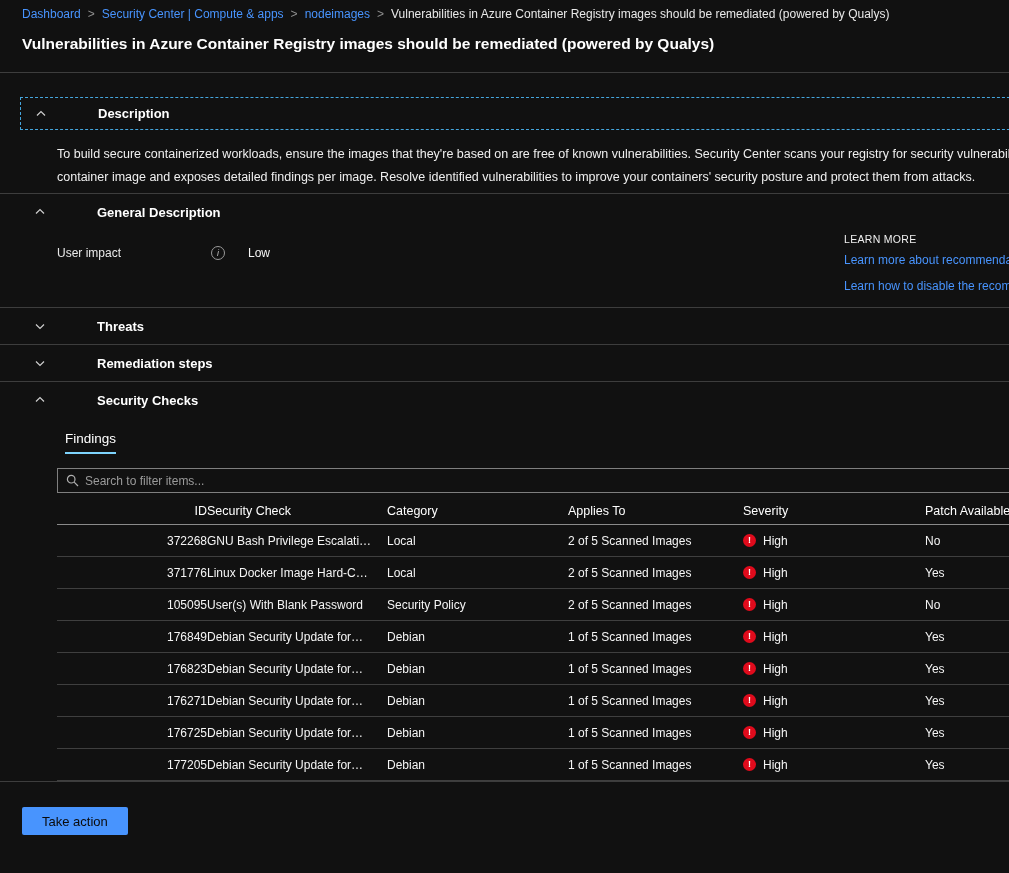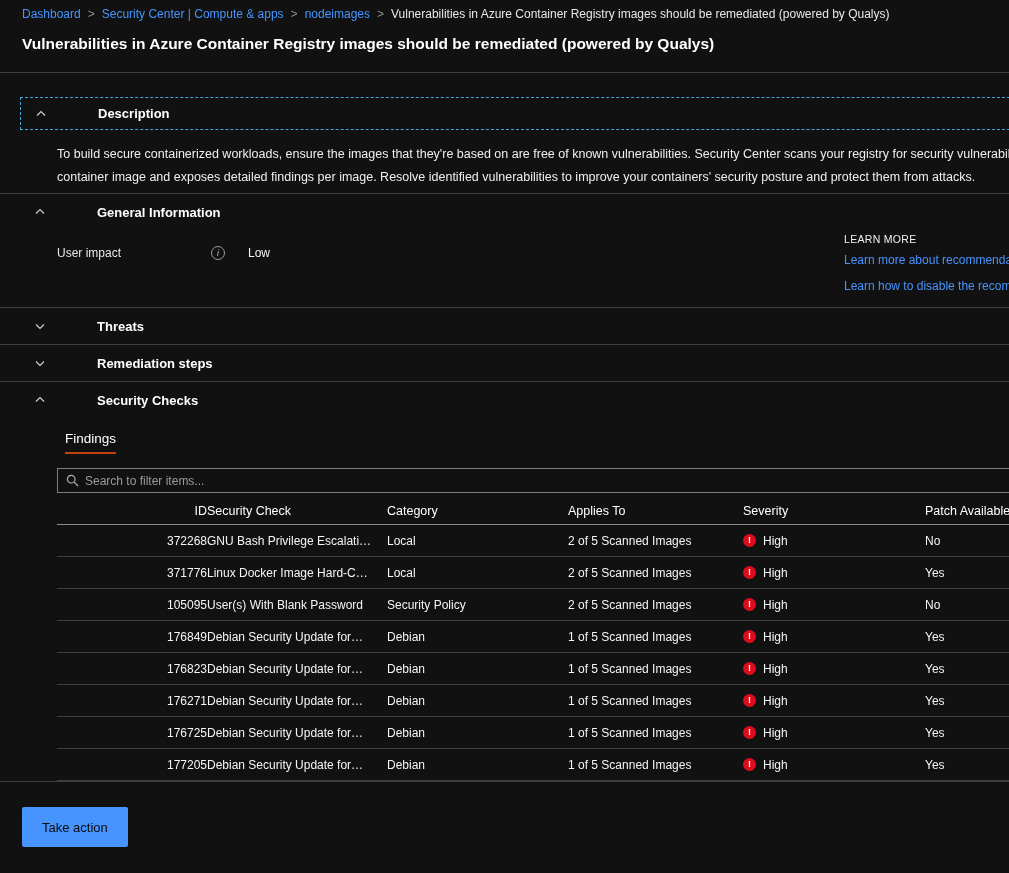--- a/index.html
+++ b/index.html
@@ -81,21 +81,21 @@
   .lm-heading { font-size:10.5px; color:#f0f0f0; letter-spacing:.3px; }
   .lm-link {
     display:block; margin-top:9px; font-size:12px; line-height:17px;
     color:#4894fe; text-decoration:none; cursor:pointer;
   }
 
   
   .tab {
     display:inline-block; margin:13px 0 0 65px;
     font-size:13.5px; color:#ffffff;
-    padding-bottom:6px; border-bottom:2px solid #c2410c; cursor:pointer;
+    padding-bottom:6px; border-bottom:2px solid #7dd3fc; cursor:pointer;
   }
   .search-box {
     margin:14px 0 0 57px; width:1000px; height:25px;
     border:1px solid #7f7f7f; display:flex; align-items:center;
     padding:0 8px; gap:6px; background:#111111;
   }
   .search-box input {
     flex:1; background:transparent; border:none; outline:none;
     color:#dddddd; font-size:12px; font-family:"Liberation Sans", sans-serif;
   }
@@ -109,21 +109,21 @@
   .sev-cell { display:flex; align-items:flex-start; gap:7px; }
   .sev-icon {
     display:inline-flex; align-items:center; justify-content:center;
     width:13px; height:13px; border-radius:50%;
     background:#e00b1c; color:#ffffff; font-size:9px; font-weight:bold;
   }
   .sev-icon::after { content:"!"; }
 
   
   .footer-btn {
-    margin:25px 0 0 22px; height:40px; padding:0 20px;
+    margin:25px 0 0 22px; height:28px; padding:0 20px;
     background:#4894fe; color:#0b0b0b; border:none; border-radius:2px;
     font-size:13px; font-family:"Liberation Sans", sans-serif; cursor:pointer;
   }
 </style>
 </head>
 <body>
 
 
 
 
@@ -149,21 +149,21 @@
 
 
 <div class="divider" style="margin-top:4px;"></div>
 <div class="gi-section">
   <div class="sec-header">
     <span class="chev">
       <svg width="12" height="12" viewBox="0 0 12 12">
           <polyline points="2,7.5 6,3.5 10,7.5" fill="none" stroke="#cfcfcf" stroke-width="1.2"></polyline>
         </svg>
     </span>
-    <span class="sec-label">General Information</span>
+    <span class="sec-label">General Description</span>
   </div>
   <div class="gi-row">
     <span class="gi-label">User impact</span>
     <span class="gi-icon-cell"><span class="info-icon"></span></span>
     <span class="gi-value">Low</span>
   </div>
   <div class="learn-more">
     <div class="lm-heading">LEARN MORE</div>
     <a class="lm-link" style="margin-top:7px;">Learn more about recommendations</a>
     <a class="lm-link">Learn how to disable the recommendation</a>

